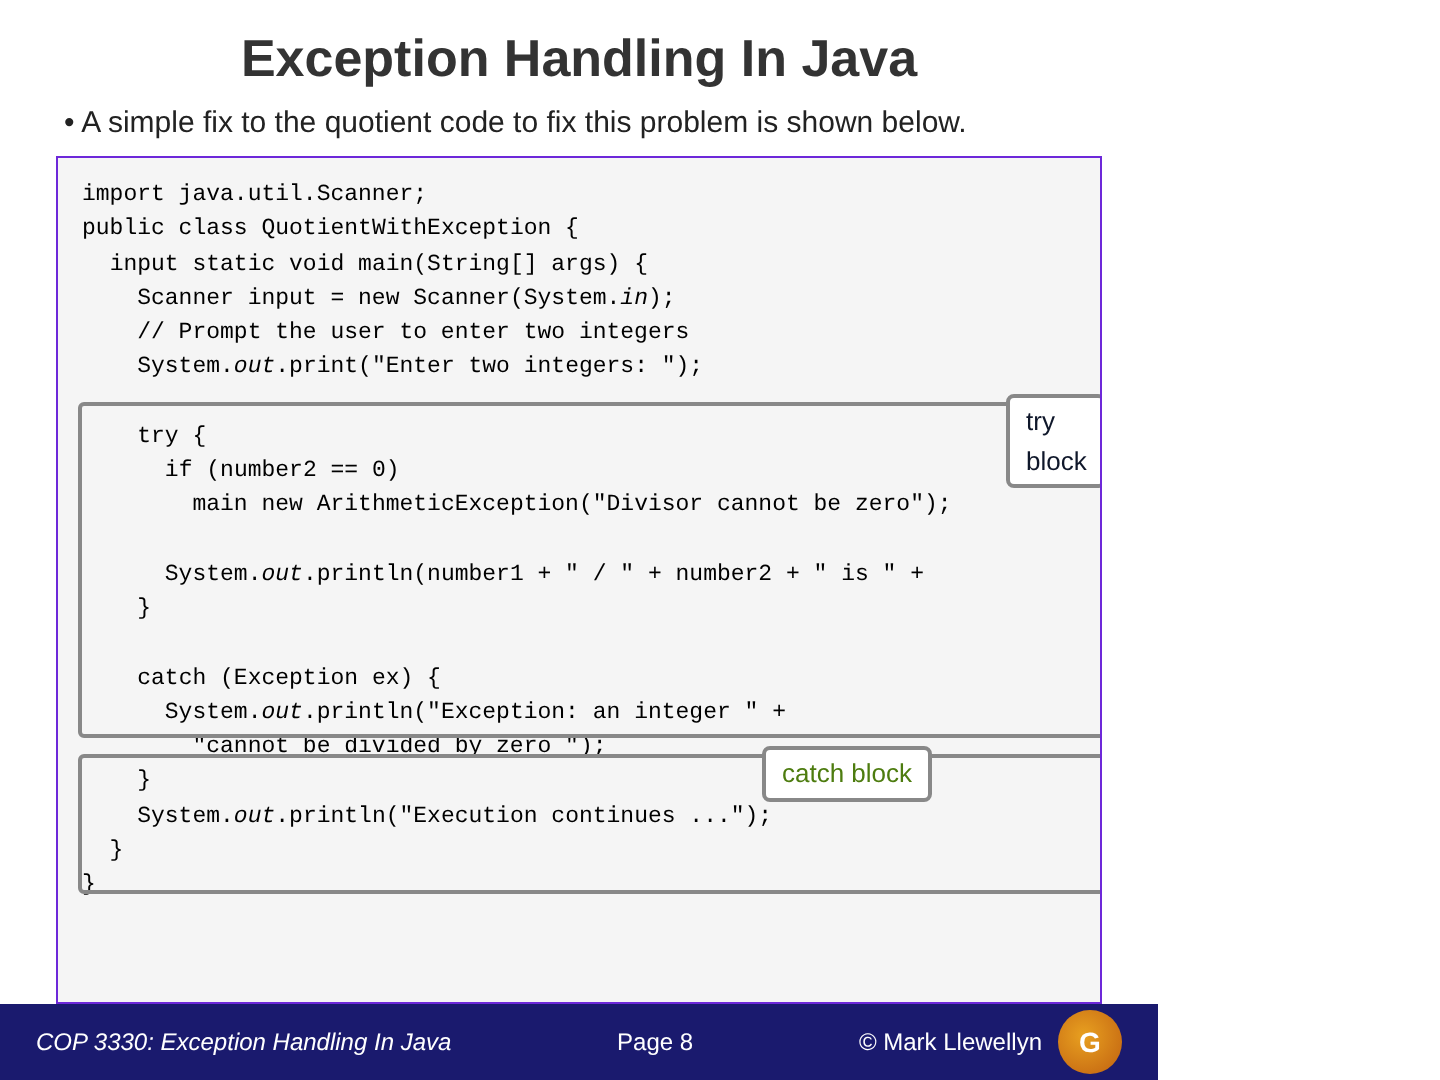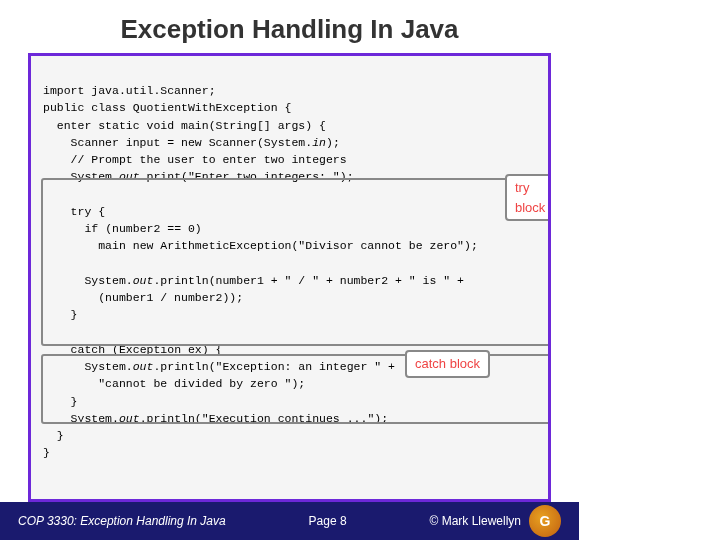--- a/index.html
+++ b/index.html
@@ -32,22 +32,22 @@
       flex-direction: column;
     }
     .bullet-point {
       font-size: 15px;
       color: #222;
       margin-bottom: 8px;
       padding-left: 4px;
     }
     .code-container {
       background: #f5f5f5;
-      border: 3px solid #6d28d9;
-      padding: 26px 12px;
+      border: 1px solid #6d28d9;
+      padding: 10px 12px;
       font-family: 'Courier New', Courier, monospace;
       font-size: 11.5px;
       color: #000;
       flex: 1;
       position: relative;
       line-height: 1.5;
       overflow: hidden;
     }
     .code-line {
       white-space: pre;
@@ -65,43 +65,43 @@
     }
     .try-block-label {
       position: absolute;
       top: 118px;
       left: 474px;
       background: #fff;
       border: 2px solid #888;
       border-radius: 4px;
       padding: 2px 8px;
       font-size: 13px;
-      color: #ef4444;
+      color: #0f172a;
       font-family: Arial, sans-serif;
     }
     .catch-block-box {
       position: absolute;
       border: 2px solid #888;
       border-radius: 3px;
       background: transparent;
       top: 298px;
       left: 10px;
       width: 530px;
       height: 70px;
     }
     .catch-block-label {
       position: absolute;
       top: 294px;
-      left: 374px;
+      left: 352px;
       background: #fff;
       border: 2px solid #888;
       border-radius: 4px;
       padding: 2px 8px;
       font-size: 13px;
-      color: #ef4444;
+      color: #4d7c0f;
       font-family: Arial, sans-serif;
     }
     .slide-footer {
       display: flex;
       align-items: center;
       justify-content: space-between;
       background: #1a1a6e;
       color: #fff;
       padding: 6px 18px;
       font-size: 12px;
@@ -131,35 +131,37 @@
       font-weight: bold;
     }
   </style>
 </head>
 <body>
 
 <div class="slide">
   <div class="slide-title">Exception Handling In Java</div>
 
   <div class="slide-body">
+    <div class="bullet-point">
+      • <span>A simple fix to the quotient code to fix this problem is shown below.</span>
+    </div>
 
     <div class="code-container">
       <div class="code-line">import java.util.Scanner;</div>
       <div class="code-line"><span class="kw">public class</span> QuotientWithException {</div>
-      <div class="code-line">  <span class="kw">enter static void</span> main(String[] args) {</div>
+      <div class="code-line">  <span class="kw">input static void</span> main(String[] args) {</div>
       <div class="code-line">    Scanner input = <span class="kw">new</span> Scanner(System.<em>in</em>);</div>
       <div class="code-line">    // Prompt the user to enter two integers</div>
       <div class="code-line">    System.<em>out</em>.print("Enter two integers: ");</div>
       <div class="code-line">&nbsp;</div>
       <div class="code-line">    <span class="kw">try</span> {</div>
       <div class="code-line">      <span class="kw">if</span> (number2 == 0)</div>
       <div class="code-line">        <span class="kw">main new</span> ArithmeticException("Divisor cannot be zero");</div>
       <div class="code-line">&nbsp;</div>
       <div class="code-line">      System.<em>out</em>.println(number1 + " / " + number2 + " is " +</div>
-      <div class="code-line">        (number1 / number2));</div>
       <div class="code-line">    }</div>
       <div class="code-line">&nbsp;</div>
       <div class="code-line">    <span class="kw">catch</span> (Exception ex) {</div>
       <div class="code-line">      System.<em>out</em>.println("Exception: an integer " +</div>
       <div class="code-line">        "cannot be divided by zero ");</div>
       <div class="code-line">    }</div>
       <div class="code-line">    System.<em>out</em>.println("Execution continues ...");</div>
       <div class="code-line">  }</div>
       <div class="code-line">}</div>
 

